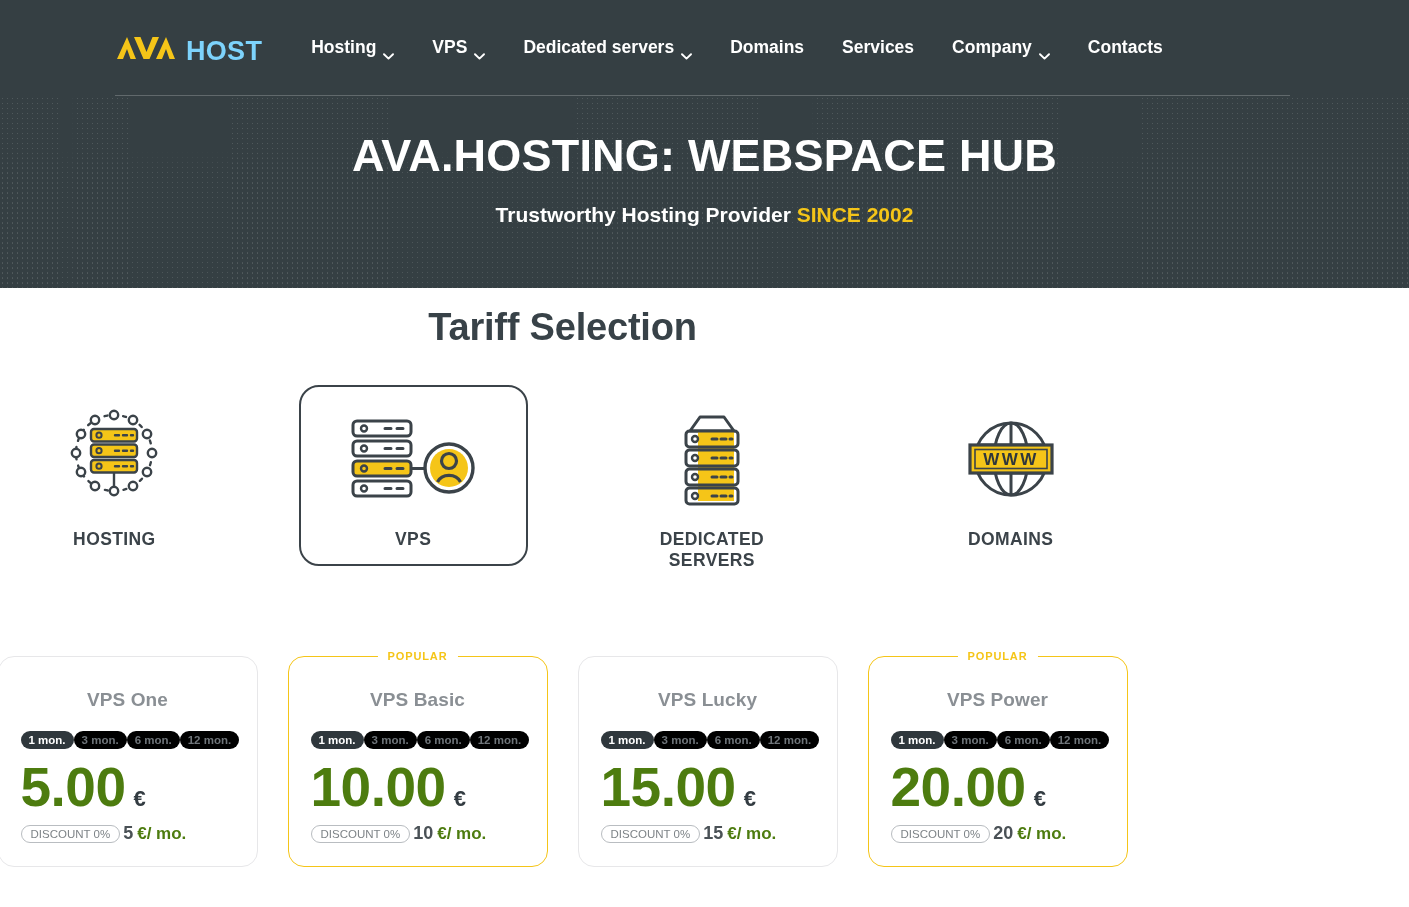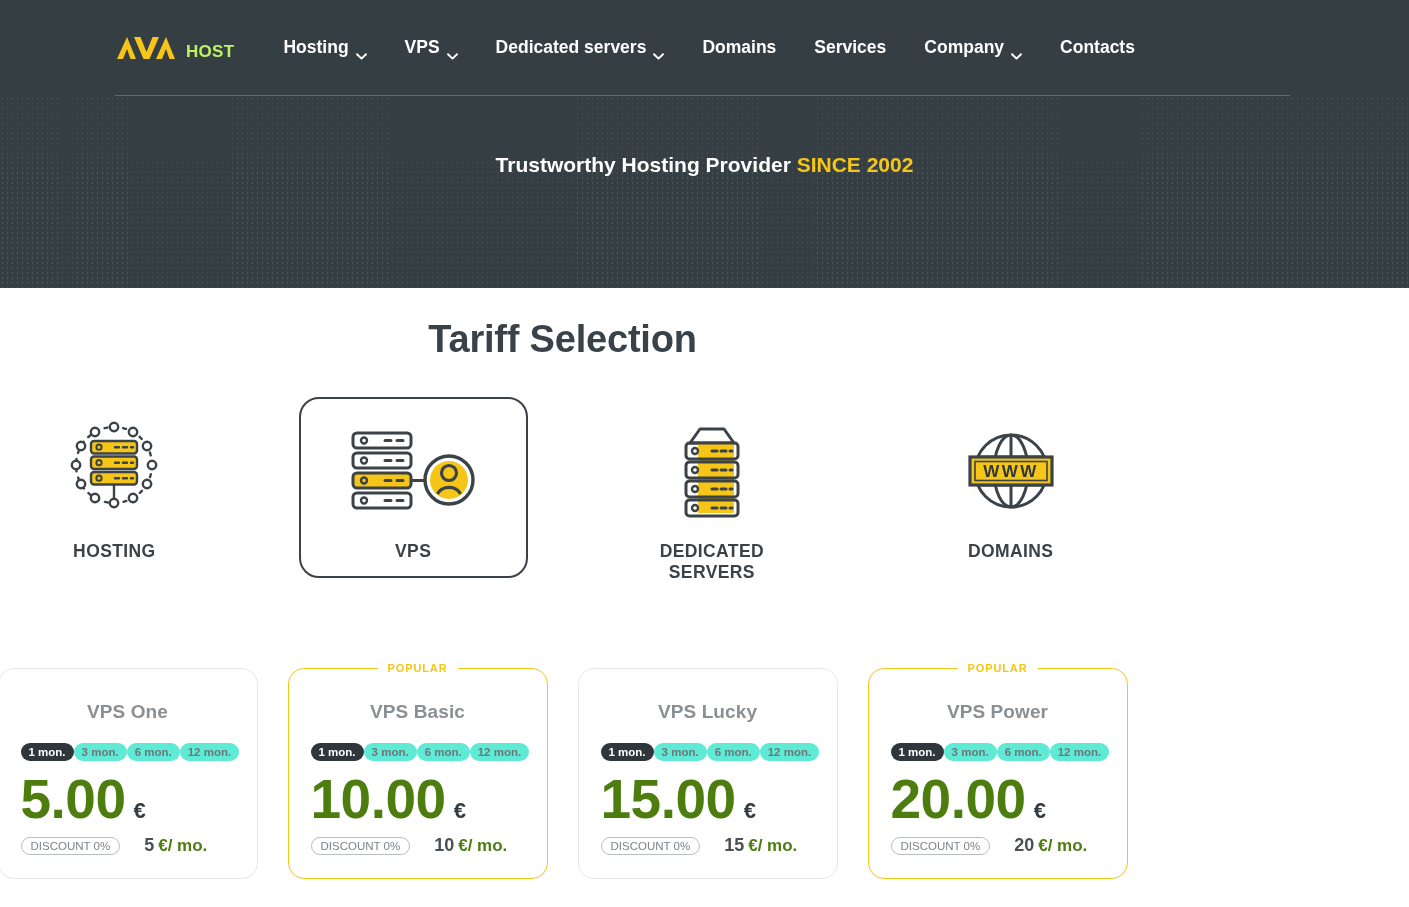--- a/index.html
+++ b/index.html
@@ -91,22 +91,22 @@
   .logo {
     display: flex;
     align-items: center;
     gap: 7px;
     margin-right: 30px;
     cursor: pointer;
     text-decoration: none;
   }
   .logo svg { display: block; }
   .logo-text {
-    color: #bef264;
-    font-size: 17px;
+    color: #7dd3fc;
+    font-size: 27px;
     font-weight: 700;
     letter-spacing: 0.3px;
     line-height: 1;
     margin-top: 8px;
   }
 
   .nav-links {
     display: flex;
     align-items: center;
     gap: 0px;
@@ -173,21 +173,21 @@
     font-size: 21px;
     font-weight: 700;
     color: #ffffff;
   }
   .hero-sub .since { color: #F5C518; }
 
   
   .section {
     width: 1125px;
     background: #ffffff;
-    padding-top: 30px;
+    padding-top: 18px;
   }
   .section-title {
     text-align: center;
     color: #384248;
     font-size: 38px;
     font-weight: 700;
     letter-spacing: -0.2px;
   }
 
   .cat-row {
@@ -261,21 +261,21 @@
   .terms {
     display: flex;
     margin-top: 20px;
     flex-wrap: nowrap;
   }
   .term {
     font-size: 11.5px;
     font-weight: 700;
     border-radius: 9px;
     padding: 3px 8px;
-    background: #5eead4;
+    background: #000000;
     color: #6f757a;
     cursor: pointer;
     white-space: nowrap;
   }
   .term.active { background: #2f373c; color: #ffffff; }
 
   .price-row {
     display: flex;
     align-items: baseline;
     gap: 8px;
@@ -286,21 +286,21 @@
     font-size: 55px;
     font-weight: 700;
     letter-spacing: -0.5px;
     line-height: 1.05;
   }
   .price-cur { color: #333c42; font-size: 22px; font-weight: 700; }
 
   .sub-row {
     display: flex;
     align-items: center;
-    gap: 24px;
+    gap: 3px;
     margin-top: 6px;
   }
   .discount-pill {
     border: 1px solid #b9bdc1;
     border-radius: 11px;
     color: #7d8387;
     font-size: 11.5px;
     font-weight: 400;
     padding: 2px 9px;
     white-space: nowrap;
@@ -369,20 +369,21 @@
       </li>
       <li class="nav-item">
         <span>Contacts</span>
       </li>
     </ul>
 
   </nav>
   <div class="nav-divider"></div>
 
   <div class="hero-copy">
+    <h1 class="hero-title">AVA.HOSTING: WEBSPACE HUB</h1>
     <div class="hero-sub">
       <span>Trustworthy Hosting Provider</span>
       <span class="since">SINCE 2002</span>
     </div>
   </div>
 </div>
 
 <section class="section">
   <h2 class="section-title">Tariff Selection</h2>
 

